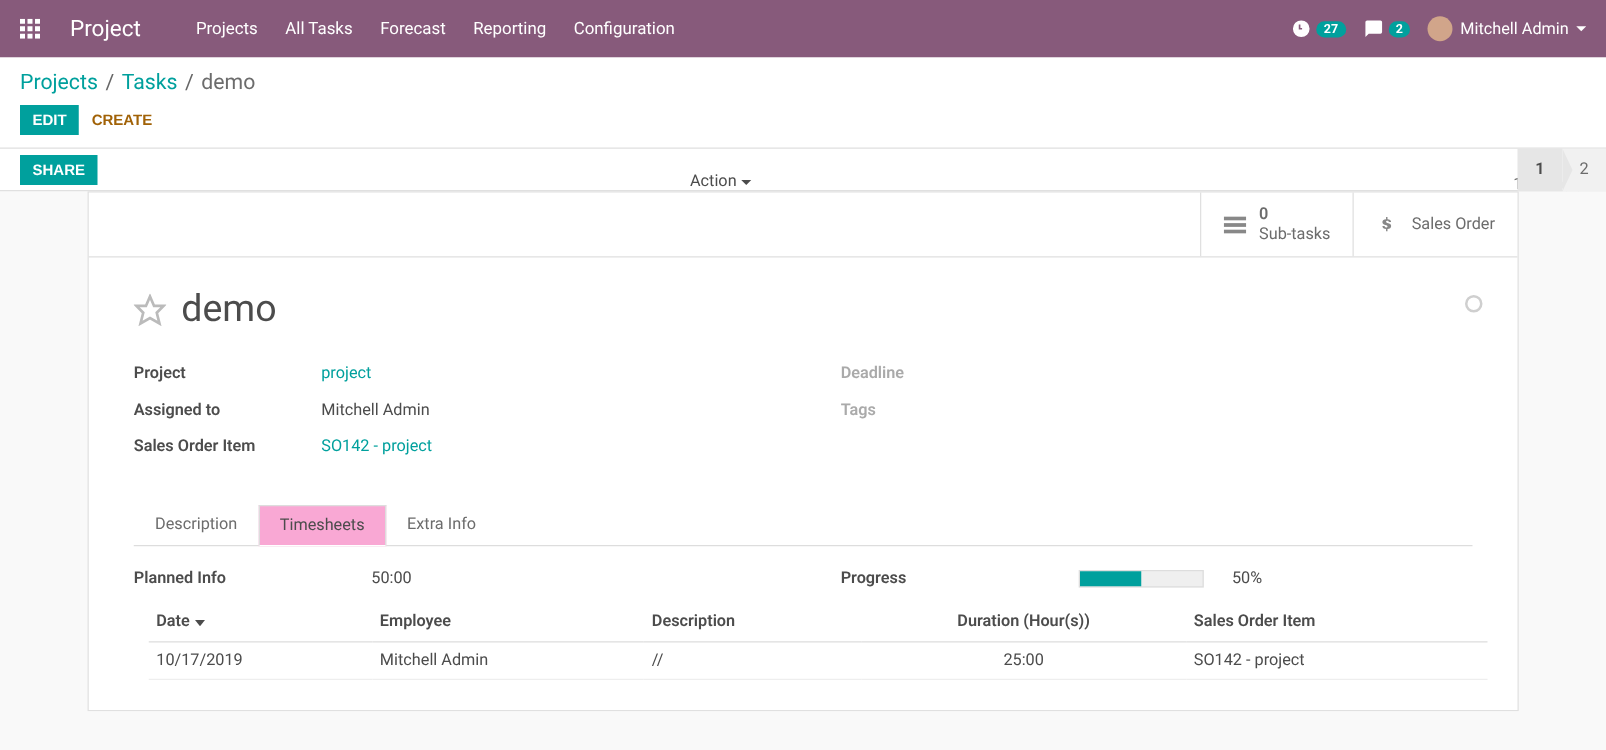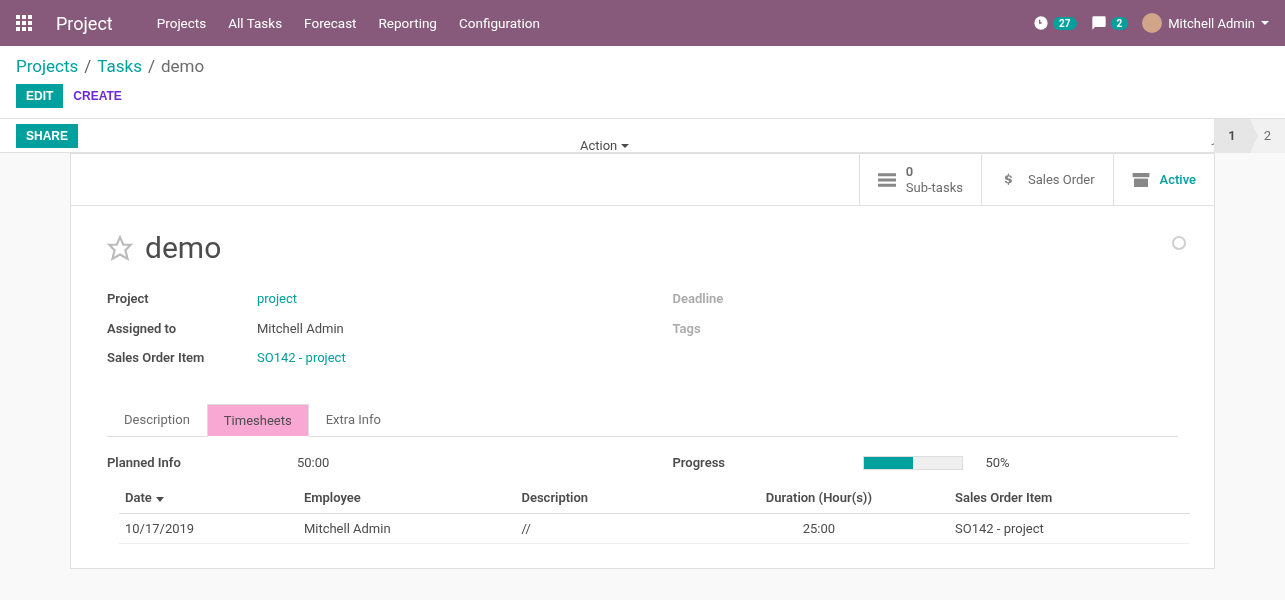--- a/index.html
+++ b/index.html
@@ -21,22 +21,22 @@
 
 
 .controlbar { background: #fff; border-bottom: 1px solid #e0e0e0; padding: 10px 16px 10px 16px; }
 .breadcrumb { display: flex; align-items: center; gap: 6px; font-size: 17px; margin-bottom: 8px; }
 .breadcrumb a { color: #00a09d; text-decoration: none; cursor: pointer; }
 .breadcrumb .sep { color: #666; }
 .breadcrumb .current { color: #6c6c6c; }
 .controlbar-row { display: flex; align-items: center; }
 .btn { font-size: 12px; font-weight: 600; padding: 5px 10px; cursor: pointer; border: none; text-transform: uppercase; }
 .btn-teal { background: #00a09d; color: #fff; }
-.btn-link { background: transparent; color: #6d28d9; }
-.action-drop { margin-left: auto; margin-right: auto; position: absolute; left: 580px; top: 92px; color: #4c4c4c; cursor: pointer; display: flex; align-items: center; gap:4px; font-size: 13px; }
+.btn-link { background: transparent; color: #a16207; }
+.action-drop { margin-left: auto; margin-right: auto; position: absolute; left: 552px; top: 92px; color: #4c4c4c; cursor: pointer; display: flex; align-items: center; gap:4px; font-size: 13px; }
 .pager { position: absolute; right: 16px; top: 94px; display: flex; align-items: center; gap: 10px; color: #6c6c6c; font-size: 13px; }
 .pager-arrow { width: 0; height: 0; border-top: 5px solid transparent; border-bottom: 5px solid transparent; cursor: pointer; opacity:0.4; }
 .pager-arrow.left { border-right: 6px solid #888; }
 .pager-arrow.right { border-left: 6px solid #888; }
 
 
 .stagebar { background: #fff; border-bottom: 1px solid #e0e0e0; height: 34px; display: flex; align-items: center; padding-left: 16px; }
 .stage-steps { margin-left: auto; display: flex; align-items: stretch; }
 .stage-step { min-width: 28px; padding: 0 14px; display:flex; align-items:center; justify-content:center; font-size: 13px; color:#6c6c6c; height:34px; background:#f1f1f1; position:relative; cursor:pointer; }
 .stage-step::after { content:""; position:absolute; right:-8px; top:0; width:0; height:0; border-top:17px solid transparent; border-bottom:17px solid transparent; border-left:8px solid #f1f1f1; z-index:1; }
@@ -177,27 +177,20 @@
           <span class="stat-num">0</span>
           <span>Sub-tasks</span>
         </span>
       </div>
       <div class="stat-btn">
         <svg class="stat-icon" viewBox="0 0 24 24" fill="#888">
             <path d="M12 1v3c3 0 5 1.5 5 4h-3c0-1-1-2-2-2s-2 .5-2 1.5 1 1.5 3 2c3 .7 4 2 4 4 0 2.5-2 4-5 4v3h-2v-3c-3 0-5-1.5-5-4h3c0 1 1 2 2 2s2-.5 2-1.5-1-1.5-3-2c-3-.7-4-2-4-4 0-2.5 2-4 5-4V1z"></path>
           </svg>
         <span>Sales Order</span>
       </div>
-      <div class="stat-btn active-btn">
-        <svg class="stat-icon" viewBox="0 0 24 20" fill="#888">
-            <rect x="0" y="0" width="24" height="6"></rect>
-            <rect x="2" y="8" width="20" height="12"></rect>
-          </svg>
-        <span>Active</span>
-      </div>
     </div>
 
     <div class="sheet-body">
       <div class="title-row">
         <svg class="star-icon" viewBox="0 0 24 24" fill="none" stroke="#bbb" stroke-width="2">
             <polygon points="12,2 15,9 22,9 17,14 19,22 12,18 5,22 7,14 2,9 9,9"></polygon>
           </svg>
         <span class="task-title">demo</span>
         <span class="kanban-state"></span>
       </div>

